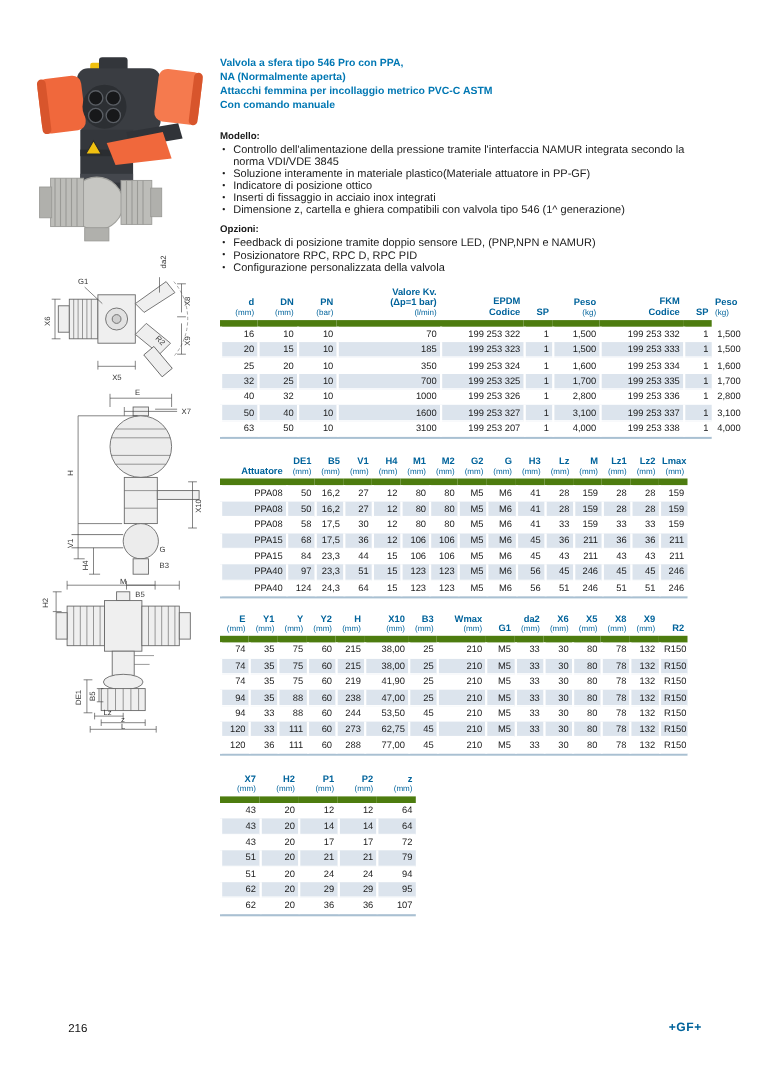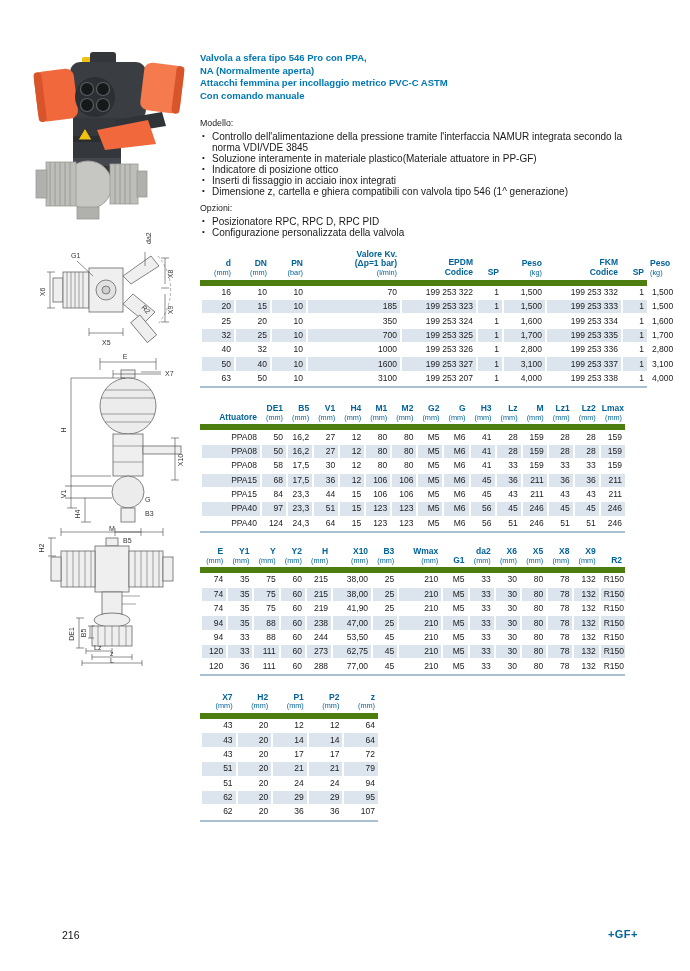--- a/index.html
+++ b/index.html
@@ -1,20 +1,20 @@
 <!DOCTYPE html>
 <html><head>
 <meta charset="utf-8">
 <style>
   html,body{margin:0;padding:0;}
   body{width:690px;height:971px;background:#fff;position:relative;overflow:hidden;
        font-family:"Liberation Sans",sans-serif;color:#1a1a1a;}
   .content{position:absolute;left:200px;top:52px;width:442px;}
   .title-line{color:#0077b3;font-weight:bold;font-size:9.5px;line-height:12.7px;}
-  .section-heading{font-weight:normal;font-size:8.8px;margin:0 0 3px 0;}
+  .section-heading{font-weight:bold;font-size:8.8px;margin:0 0 3px 0;}
   .title-block{margin-bottom:15px;}
   ul.bullets{margin:0 0 6px 0;padding:0;list-style:none;font-size:10px;line-height:11px;}
   ul.bullets li{position:relative;padding-left:12px;}
   ul.bullets li::before{content:"•";position:absolute;left:2px;top:-1px;font-size:8px;}
   table{border-collapse:separate;border-spacing:0;table-layout:fixed;width:425px;
         font-size:8.5px;border-bottom:2.5px solid #a9c0d2;}
   .t1{margin-top:12px;} .t2{margin-top:16px;} .t3{margin-top:14px;} .t4{margin-top:17px;width:178px;}
   th{color:#00639b;text-align:right;vertical-align:bottom;padding:0 3px 2px 3px;
      border-bottom:6px solid #4d7c0f;font-size:8.5px;}
   th .hl{font-weight:bold;line-height:9.6px;}
@@ -201,20 +201,21 @@
   <ul class="bullets">
       <li>Controllo dell'alimentazione della pressione tramite l'interfaccia NAMUR integrata secondo la norma VDI/VDE 3845</li>
       <li>Soluzione interamente in materiale plastico(Materiale attuatore in PP-GF)</li>
       <li>Indicatore di posizione ottico</li>
       <li>Inserti di fissaggio in acciaio inox integrati</li>
       <li>Dimensione z, cartella e ghiera compatibili con valvola tipo 546 (1^ generazione)</li>
     </ul>
 
   <p class="section-heading">Opzioni:</p>
   <ul class="bullets">
+      <li>Feedback di posizione tramite doppio sensore LED, (PNP,NPN e NAMUR)</li>
       <li>Posizionatore RPC, RPC D, RPC PID</li>
       <li>Configurazione personalizzata della valvola</li>
     </ul>
 
   <table class="t1">
     <thead>
         <tr>
           <th>
             <div class="hl">d</div>
             <div class="hu">(mm)</div>

